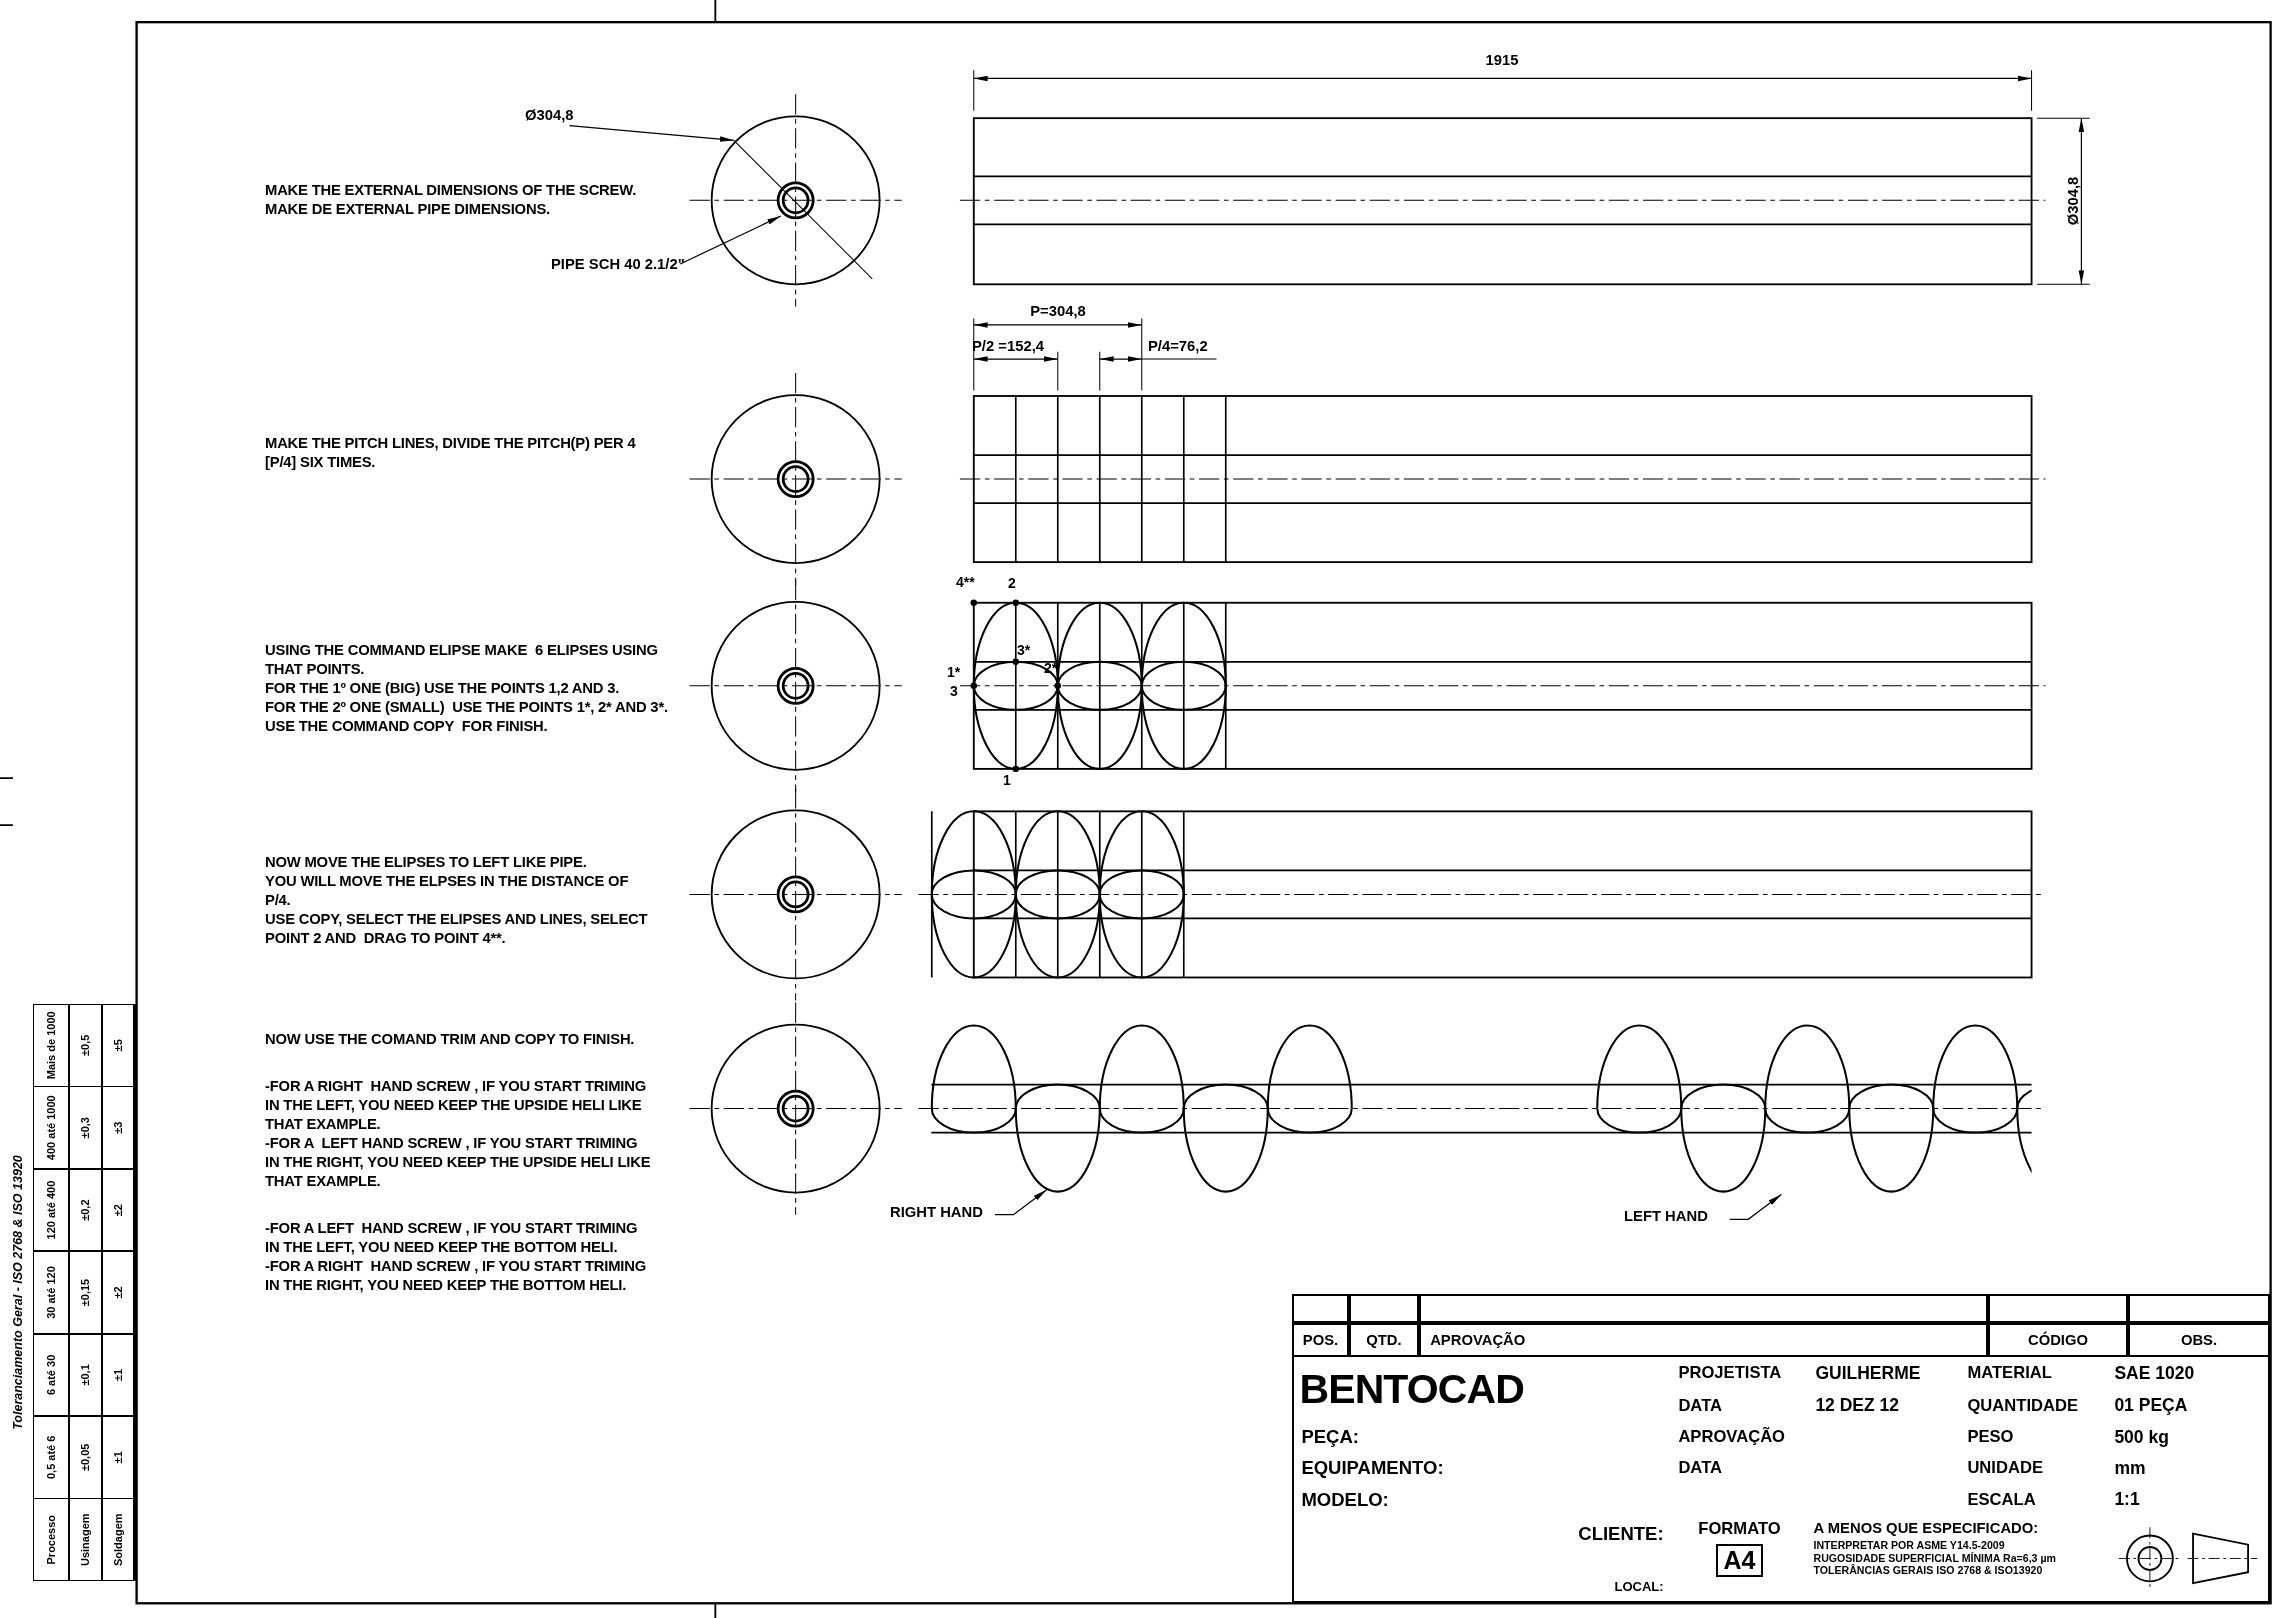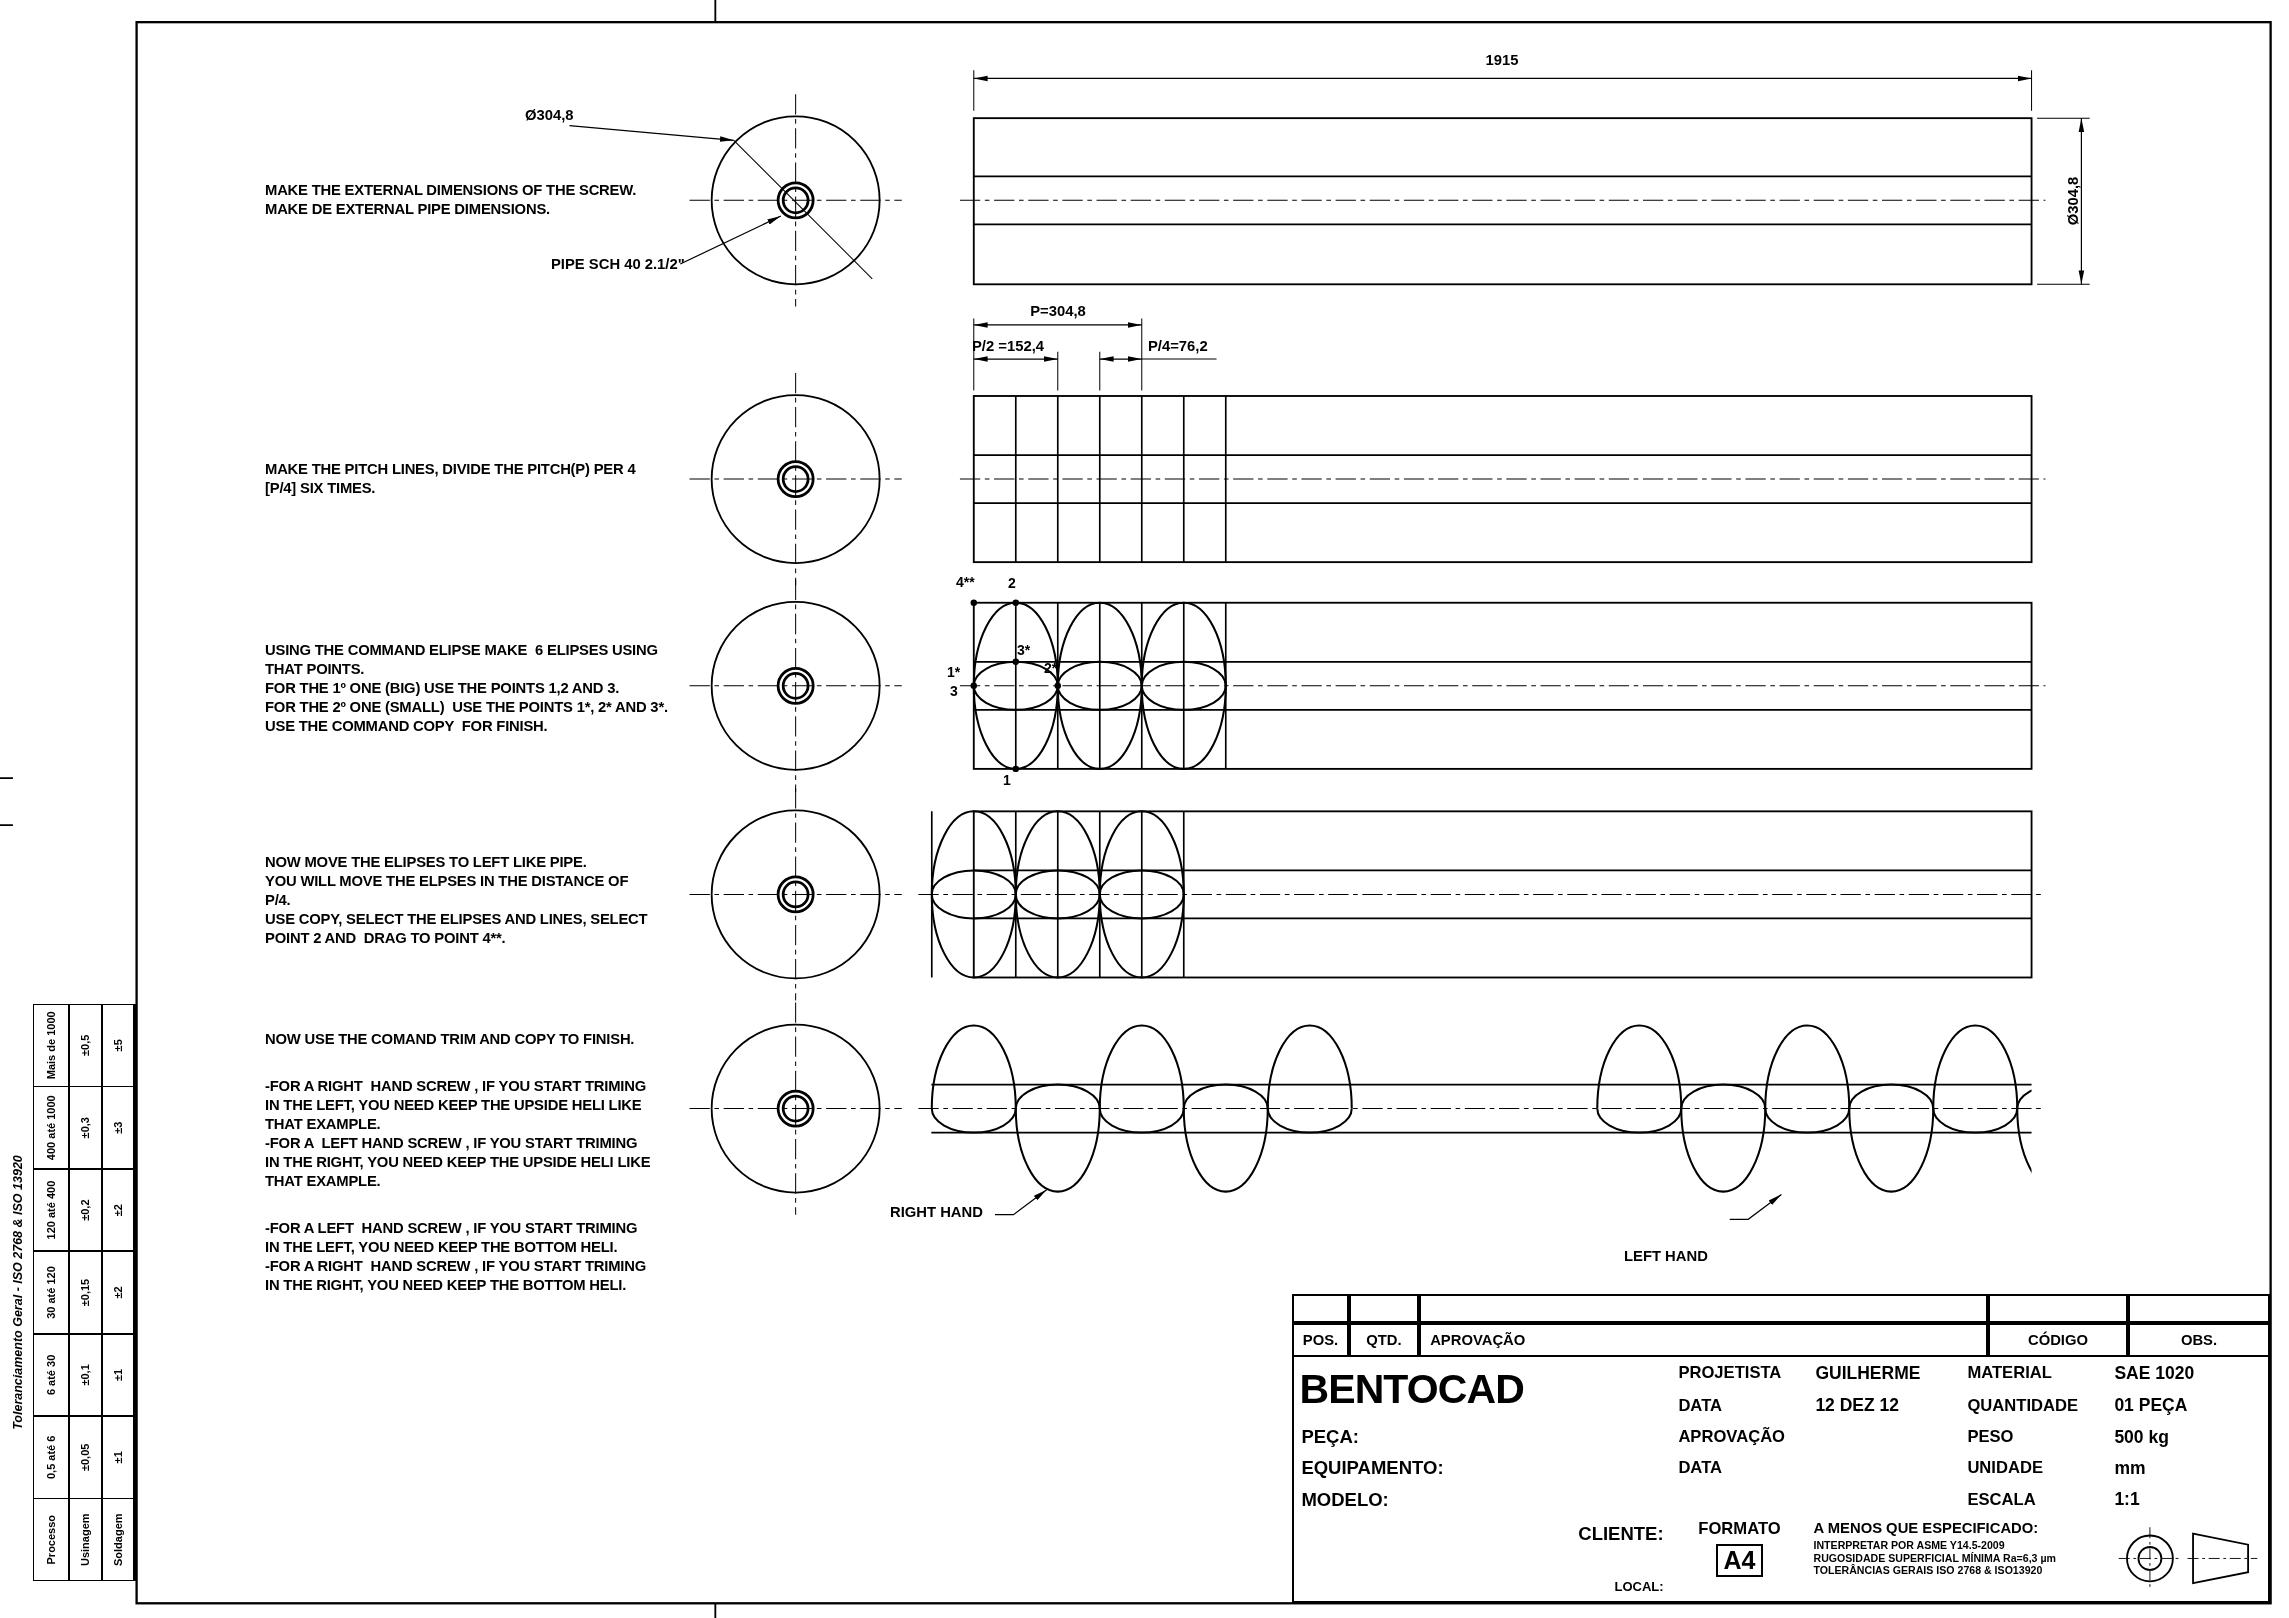--- a/index.html
+++ b/index.html
@@ -183,21 +183,21 @@
       </g>
       <path d="M1078,1316 H1098 L1134,1289" class="ldr" marker-end="url(#arw)"></path>
       <path d="M1874,1321 H1894 L1930,1294" class="ldr" marker-end="url(#arw)"></path>
     </g>
   </svg>
 
   <div class="step-text" style="top:182px">
       <div class="tline">MAKE THE EXTERNAL DIMENSIONS OF THE SCREW.</div>
       <div class="tline">MAKE DE EXTERNAL PIPE DIMENSIONS.</div>
     </div>
-  <div class="step-text" style="top:461px">
+  <div class="step-text" style="top:435px">
       <div class="tline">MAKE THE PITCH LINES, DIVIDE THE PITCH(P) PER 4</div>
       <div class="tline">[P/4] SIX TIMES.</div>
     </div>
   <div class="step-text" style="top:642px">
       <div class="tline">USING THE COMMAND ELIPSE MAKE  6 ELIPSES USING</div>
       <div class="tline">THAT POINTS.</div>
       <div class="tline">FOR THE 1º ONE (BIG) USE THE POINTS 1,2 AND 3.</div>
       <div class="tline">FOR THE 2º ONE (SMALL)  USE THE POINTS 1*, 2* AND 3*.</div>
       <div class="tline">USE THE COMMAND COPY  FOR FINISH.</div>
     </div>
@@ -234,21 +234,21 @@
 
   <div class="pt" style="left:956px;top:574px">4**</div>
   <div class="pt" style="left:1008px;top:575px">2</div>
   <div class="pt" style="left:1017px;top:642px">3*</div>
   <div class="pt" style="left:947px;top:664px">1*</div>
   <div class="pt" style="left:950px;top:683px">3</div>
   <div class="pt" style="left:1044px;top:660px">2*</div>
   <div class="pt" style="left:1003px;top:772px">1</div>
 
   <div class="lbl" style="left:890px;top:1204px">RIGHT HAND</div>
-  <div class="lbl" style="left:1624px;top:1248px">LEFT HAND</div>
+  <div class="lbl" style="left:1624px;top:1208px">LEFT HAND</div>
 
   <div id="toltitlewrap">
     <div id="toltitle">Toleranciamento Geral - ISO 2768 &amp; ISO 13920</div>
   </div>
   <div id="tolwrap">
     <div id="tol">
       <div>Processo</div>
       <div>0,5 até 6</div>
       <div>6 até 30</div>
       <div>30 até 120</div>

